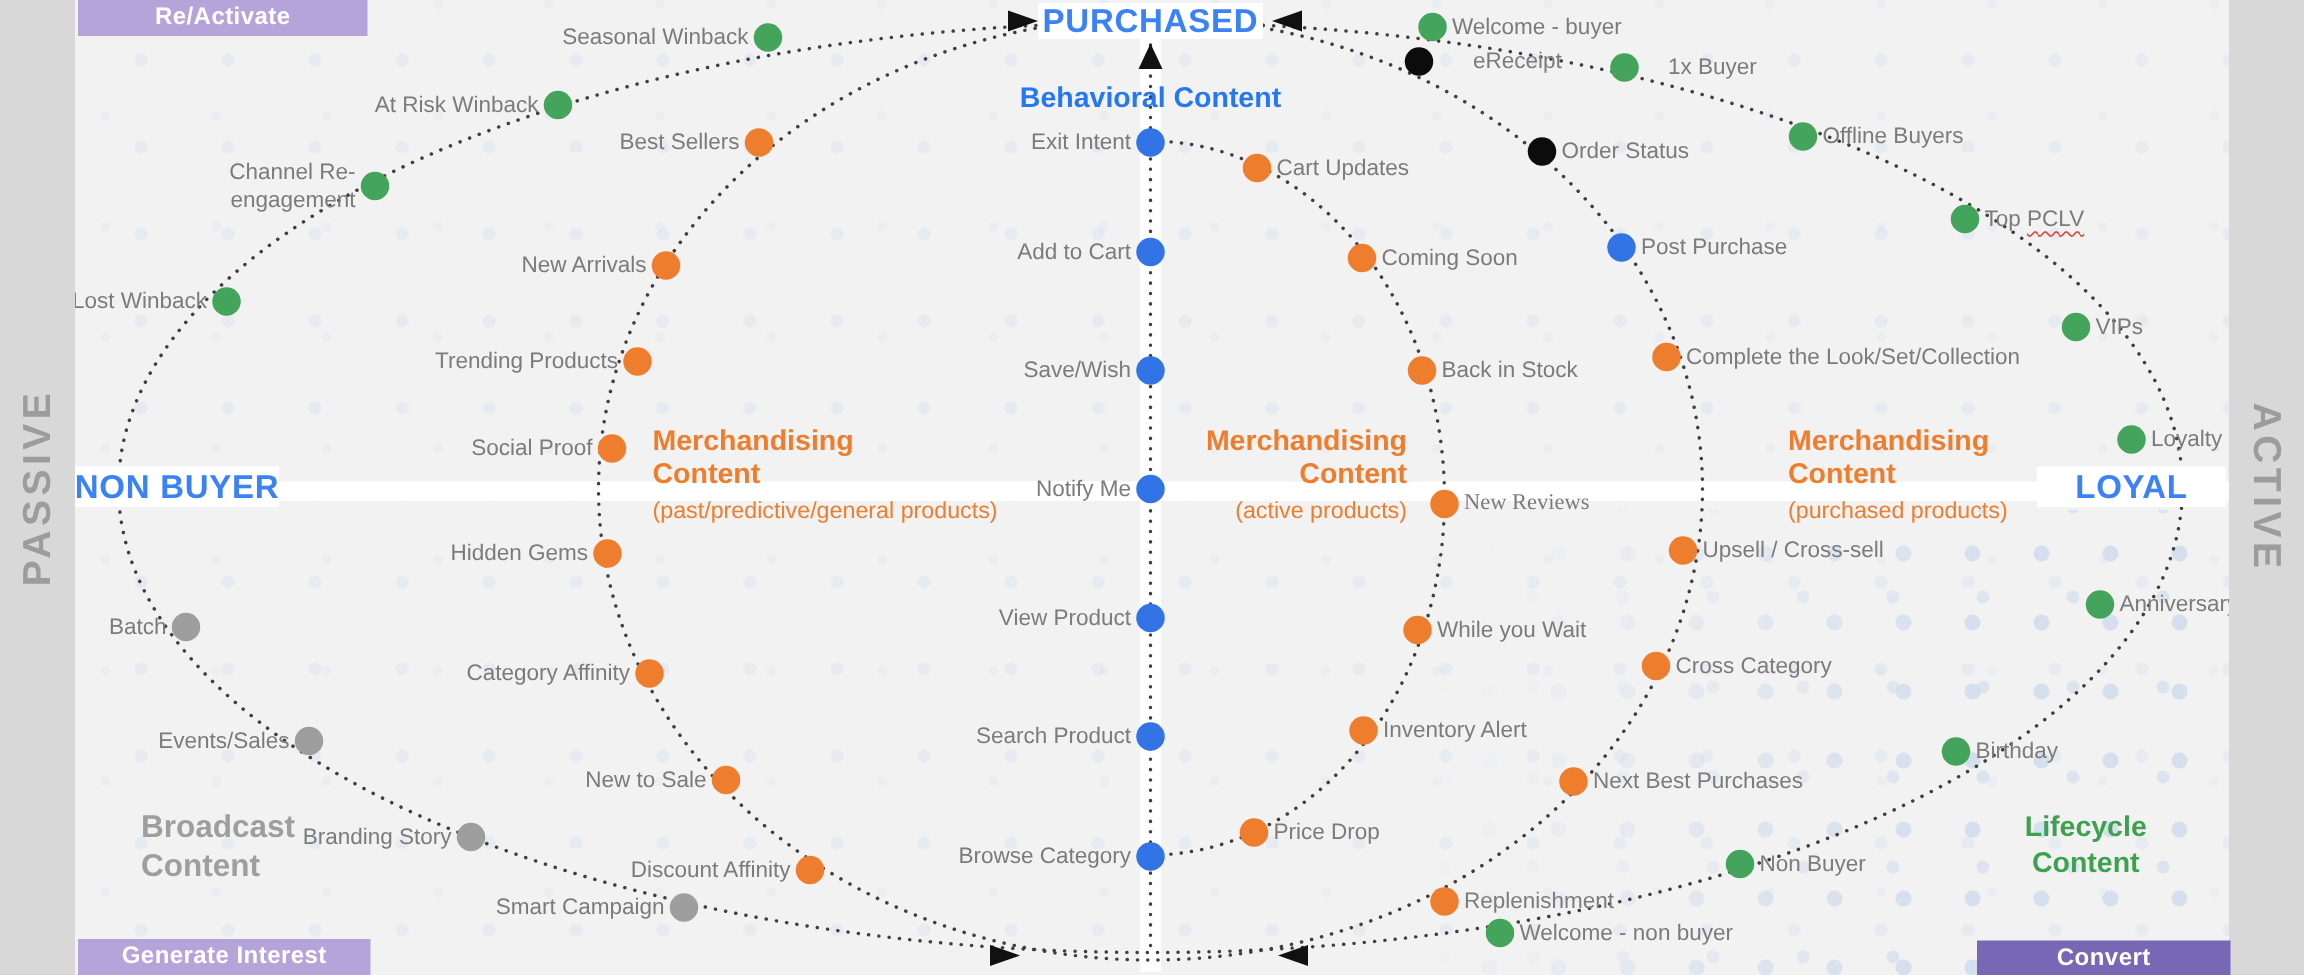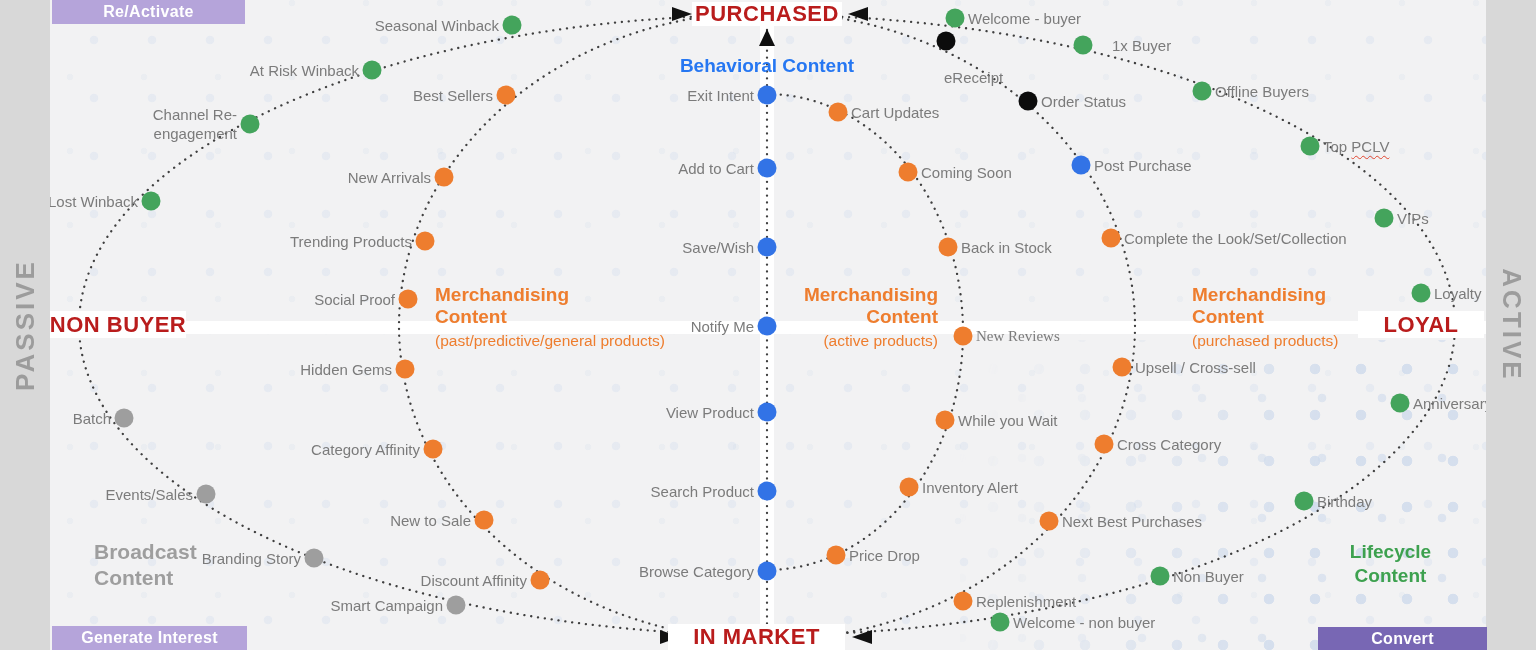--- a/index.html
+++ b/index.html
@@ -21,21 +21,21 @@
     background-size:46px 46px, 60px 60px;
     background-position:10px 6px, 32px 28px;
     -webkit-mask-image:linear-gradient(105deg, transparent 5%, #000 65%);
     mask-image:linear-gradient(105deg, transparent 5%, #000 65%);
   }
   .stripe-h{position:absolute;left:50px;top:321px;width:1436px;height:13px;background:#fff;z-index:1;}
   .stripe-v{position:absolute;left:760px;top:18px;width:14px;height:630px;background:#fff;z-index:1;}
   svg.orbits{position:absolute;left:0;top:0;z-index:2;}
   .axis-box{
     position:absolute;z-index:3;background:#fff;display:flex;align-items:center;justify-content:center;
-    font-weight:bold;font-size:22px;color:#b91c1c;letter-spacing:.5px;white-space:nowrap;
+    font-weight:bold;font-size:22px;color:#3b82f6;letter-spacing:.5px;white-space:nowrap;
   }
   .badge{
     position:absolute;z-index:6;display:flex;align-items:center;justify-content:center;
     color:#fff;font-weight:bold;font-size:16px;letter-spacing:.3px;
   }
   .sidebar{position:absolute;top:0;width:50px;height:650px;background:#d8d8d8;z-index:5;}
   .side-label{
     position:absolute;z-index:6;font-weight:bold;font-size:26px;letter-spacing:3px;color:#9c9c9c;white-space:nowrap;
   }
   .behavioral{
@@ -87,21 +87,20 @@
     <g fill="#111">
       <polygon points="672,7 672,21 692,14"></polygon>
       <polygon points="868,7 868,21 848,14"></polygon>
       <polygon points="759,46 775,46 767,29"></polygon>
       <polygon points="660,630 660,644 680,637"></polygon>
       <polygon points="872,630 872,644 852,637"></polygon>
     </g>
   </svg>
 
   <div class="axis-box" style="left:692px;top:2px;width:150px;height:24px;">PURCHASED</div>
-  <div class="axis-box" style="left:668px;top:624px;width:177px;height:26px;">IN MARKET</div>
   <div class="axis-box" style="left:50px;top:311px;width:136px;height:27px;">NON BUYER</div>
   <div class="axis-box" style="left:1358px;top:311px;width:126px;height:27px;">LOYAL</div>
 
   <div class="behavioral">Behavioral Content</div>
 
   <div class="merch" style="left:435px;top:284px;">
     <div class="title">Merchandising Content</div>
     <div class="caption">(past/predictive/general products)</div>
   </div>
 
@@ -131,21 +130,21 @@
       <div class="pt-label left" style="top: 418px; right: 1425px;">Batch</div>
       <div class="dot" style="left: 206px; top: 494px; background: rgb(158, 158, 158);"></div>
       <div class="pt-label left" style="top: 494px; right: 1343px;">Events/Sales</div>
       <div class="dot" style="left: 314px; top: 558px; background: rgb(158, 158, 158);"></div>
       <div class="pt-label left" style="top: 558px; right: 1235px;">Branding Story</div>
       <div class="dot" style="left: 456px; top: 605px; background: rgb(158, 158, 158);"></div>
       <div class="pt-label left" style="top: 605px; right: 1093px;">Smart Campaign</div>
       <div class="dot" style="left: 955px; top: 18px; background: rgb(68, 164, 92);"></div>
       <div class="pt-label right" style="top: 18px; left: 968px;">Welcome - buyer</div>
       <div class="dot" style="left: 946px; top: 41px; background: rgb(12, 12, 12);"></div>
-      <div class="pt-label right" style="top: 41px; left: 944px; margin-top: 36px;">eReceipt</div>
+      <div class="pt-label right" style="top: 41px; left: 982px;">eReceipt</div>
       <div class="dot" style="left: 1083px; top: 45px; background: rgb(68, 164, 92);"></div>
       <div class="pt-label right" style="top: 45px; left: 1096px; margin-left: 16px;">1x Buyer</div>
       <div class="dot" style="left: 1202px; top: 91px; background: rgb(68, 164, 92);"></div>
       <div class="pt-label right" style="top: 91px; left: 1215px;">Offline Buyers</div>
       <div class="dot" style="left: 1310px; top: 146px; background: rgb(68, 164, 92);"></div>
       <div class="pt-label right" style="top: 146px; left: 1323px;">Top <span class="squiggle">PCLV</span></div>
       <div class="dot" style="left: 1384px; top: 218px; background: rgb(68, 164, 92);"></div>
       <div class="pt-label right" style="top: 218px; left: 1397px;">VIPs</div>
       <div class="dot" style="left: 1421px; top: 293px; background: rgb(68, 164, 92);"></div>
       <div class="pt-label right" style="top: 293px; left: 1434px;">Loyalty</div>

